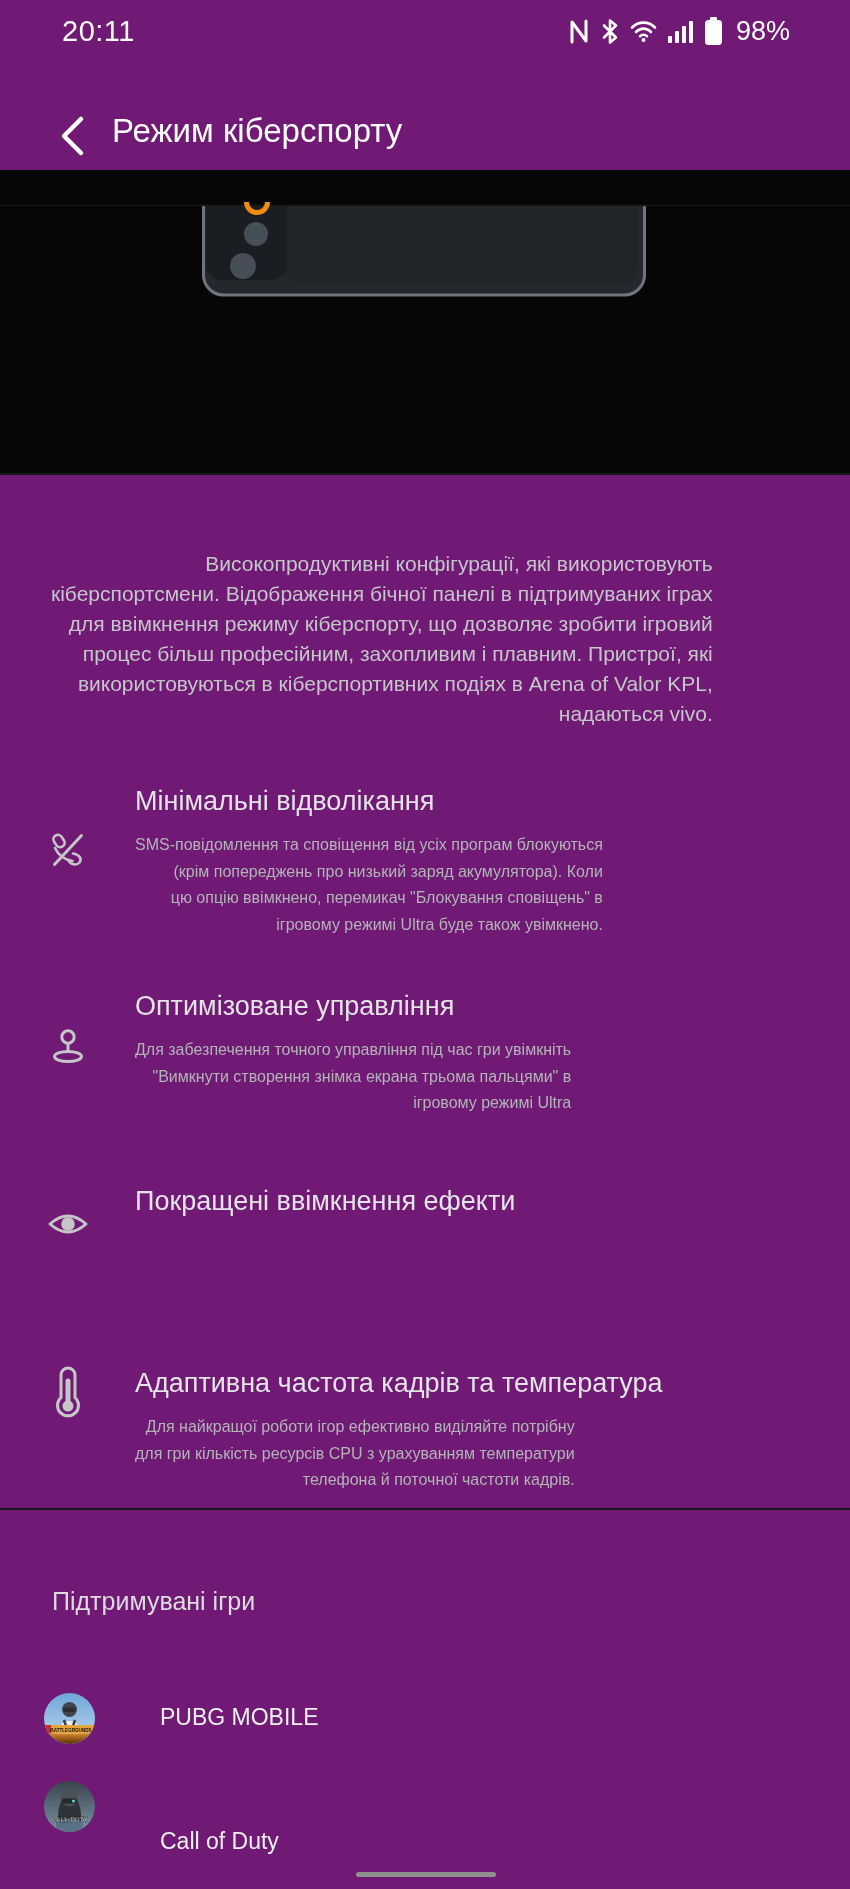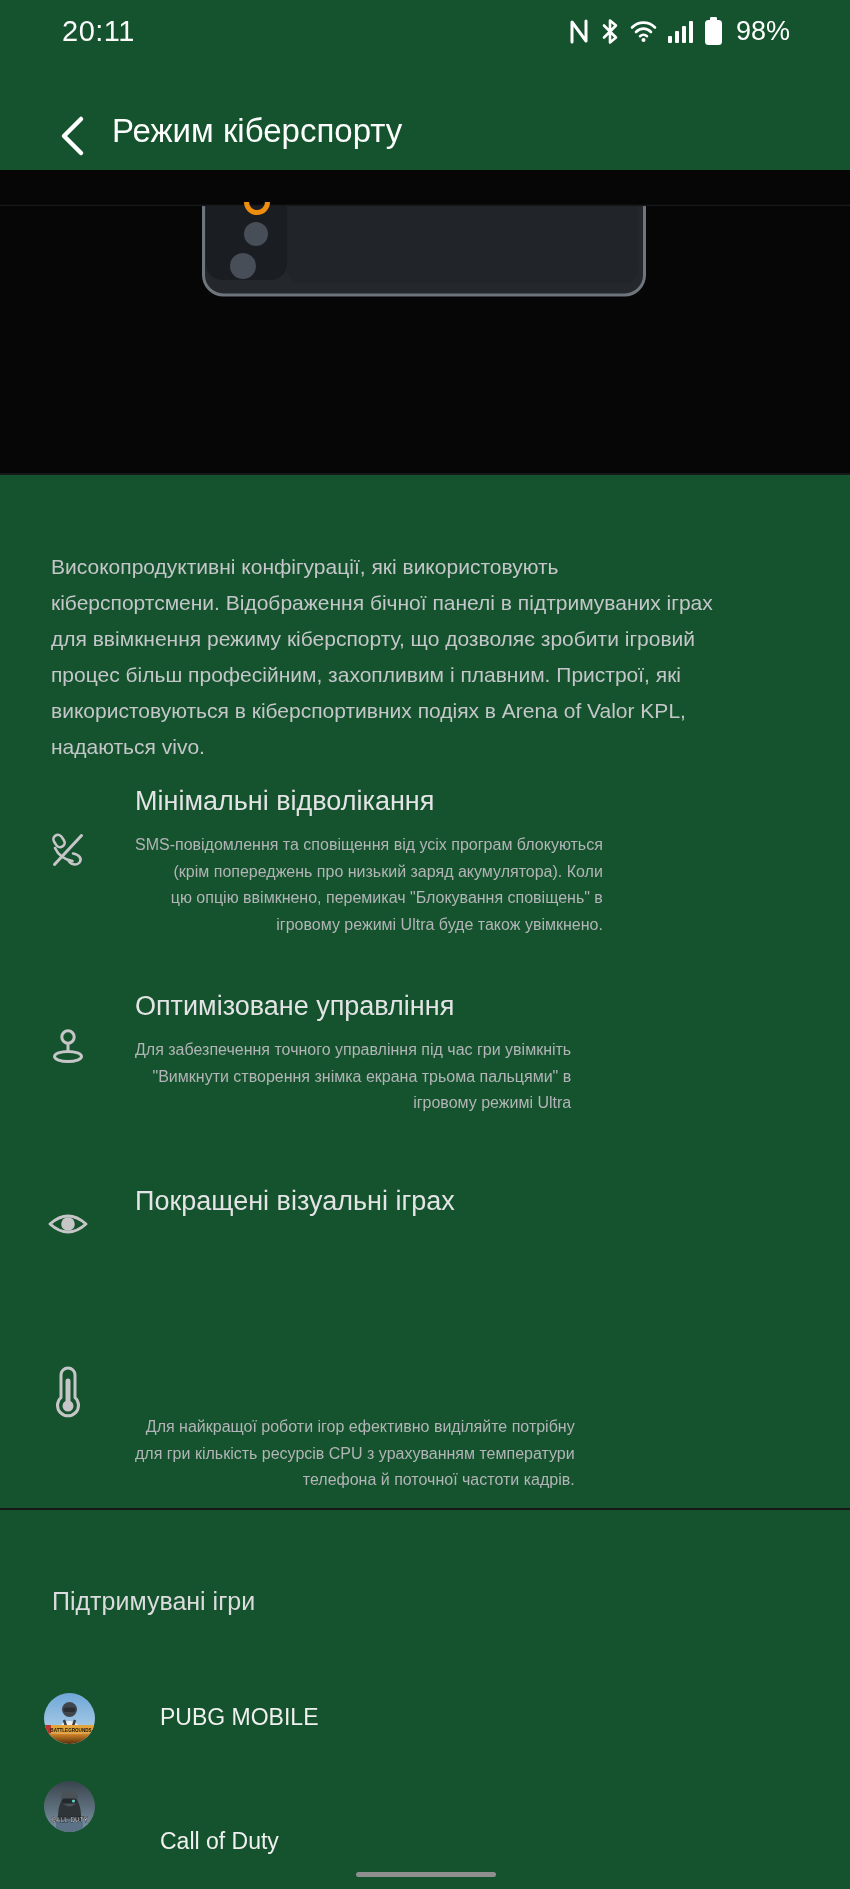--- a/index.html
+++ b/index.html
@@ -1,31 +1,31 @@
 <!DOCTYPE html>
 <html><head>
 <meta charset="utf-8">
 <style>
   html,body{margin:0;padding:0;background:#000;}
   .screen{
-    position:relative;width:850px;height:1889px;background:#14532d;overflow:hidden;
+    position:relative;width:850px;height:1889px;background:#701a75;overflow:hidden;
     font-family:"Liberation Sans","DejaVu Sans",sans-serif;color:#e6e6e6;
   }
   .abs{position:absolute;}
   
   .time{left:62px;top:15px;font-size:29px;font-weight:500;color:#fafafa;letter-spacing:0.5px;}
   .statusicons{top:14px;right:60px;height:34px;display:flex;align-items:center;gap:10px;}
   .battpct{font-size:27px;color:#fff;font-weight:400;margin-left:2px;}
   
   .backbtn{left:46px;top:106px;width:52px;height:60px;display:flex;align-items:center;justify-content:center;cursor:pointer;}
   .pagetitle{left:112px;top:112px;font-size:33px;font-weight:400;color:#fdfdfd;white-space:pre;}
   
   .divider{left:0;width:850px;height:2px;background:#17181a;}
   
-  .desc{left:51px;top:549px;font-size:21px;line-height:36px;color:#c4c6c9;white-space:pre;}
+  .desc{left:51px;top:549px;font-size:21px;line-height:30px;color:#c4c6c9;white-space:pre;text-align:right;}
   
   .feat-title{left:135px;font-size:27px;line-height:34px;font-weight:400;color:#e4e4e6;white-space:pre;}
   .feat-body{left:135px;font-size:16px;line-height:26.6px;color:#b2b4b7;white-space:pre;text-align:right;}
   .feat-icon{left:44px;width:48px;display:flex;align-items:flex-start;justify-content:center;}
   
   .games-heading{left:52px;top:1587px;font-size:25px;color:#dcdcde;white-space:pre;}
   .game-row{left:0;width:850px;height:70px;cursor:pointer;}
   .game-label{position:absolute;left:160px;font-size:23px;color:#f0f0f0;white-space:pre;}
   .gesture-bar{left:356px;top:1872px;width:140px;height:5px;border-radius:2.5px;background:#8f8f8f;}
   svg{display:block;}
@@ -133,29 +133,30 @@
   <div class="abs feat-body" style="top:1037px;">Для забезпечення точного управління під час гри увімкніть
 "Вимкнути створення знімка екрана трьома пальцями" в
 ігровому режимі Ultra</div>
 
   <div class="abs feat-icon" style="top:1204px;">
     <svg width="46" height="40" viewBox="0 0 46 40">
       <path d="M5 20 Q23 4 41 20 Q23 36 5 20 Z" fill="none" stroke="#c6c6c8" stroke-width="3" stroke-linejoin="round"></path>
       <circle cx="23" cy="20" r="6.8" fill="#c6c6c8"></circle>
     </svg>
   </div>
-  <div class="abs feat-title" style="top:1184px;">Покращені візуальні іграх</div>
+  <div class="abs feat-title" style="top:1184px;">Покращені ввімкнення ефекти</div>
 
   <div class="abs feat-icon" style="top:1364px;left:49px;width:38px;">
     <svg width="38" height="56" viewBox="0 0 38 56">
       <path d="M12 11 a7 7 0 0 1 14 0 V33.5 a10.5 10.5 0 1 1 -14 0 Z" fill="none" stroke="#c6c6c8" stroke-width="3"></path>
       <path d="M19 17 L19 37" stroke="#c6c6c8" stroke-width="5" stroke-linecap="round"></path>
       <circle cx="19" cy="42" r="5.5" fill="#c6c6c8"></circle>
     </svg>
   </div>
+  <div class="abs feat-title" style="top:1366px;">Адаптивна частота кадрів та температура</div>
   <div class="abs feat-body" style="top:1414px;">Для найкращої роботи ігор ефективно виділяйте потрібну
 для гри кількість ресурсів CPU з урахуванням температури
 телефона й поточної частоти кадрів.</div>
 
   <div class="abs divider" style="top:1508px;"></div>
 
   <div class="abs games-heading">Підтримувані ігри</div>
 
   <div class="abs game-row" style="top:1684px;">
     <div class="abs" style="left:44px;top:9px;">

